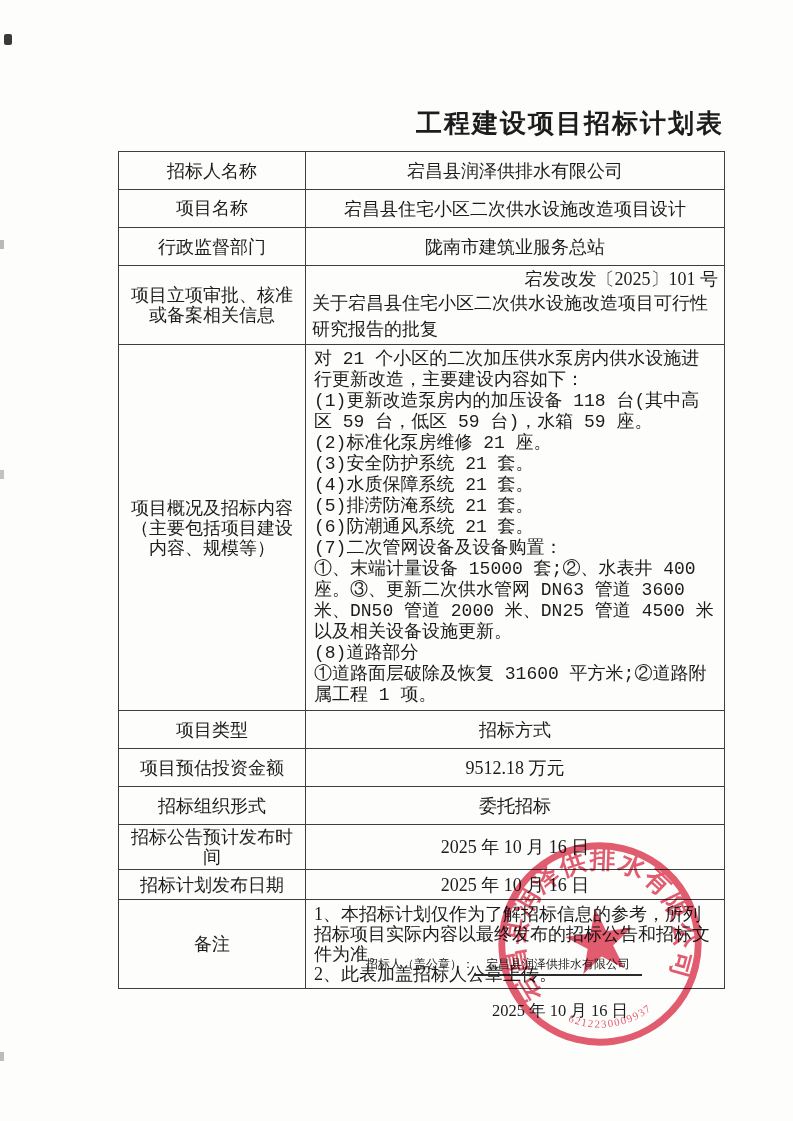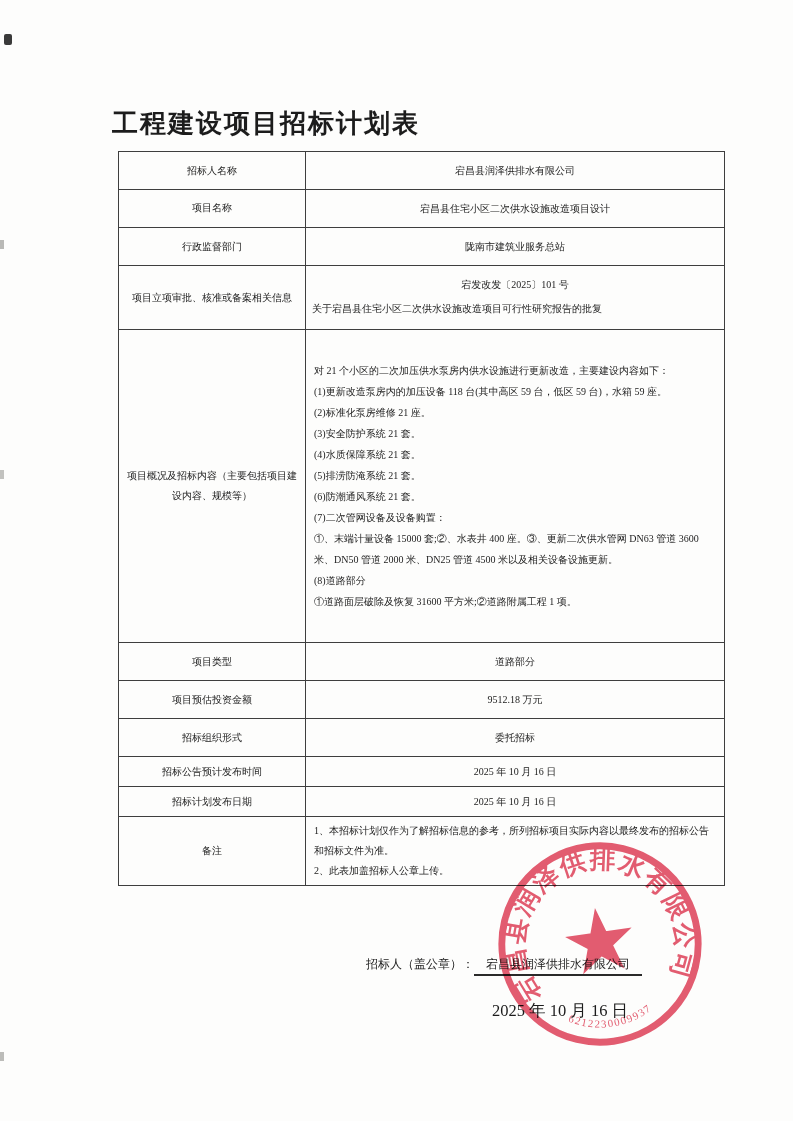--- a/index.html
+++ b/index.html
@@ -9,51 +9,51 @@
     width: 793px;
     height: 1121px;
     background: #fdfdfc;
     font-family: "Liberation Serif", "DejaVu Serif", serif;
     color: #1c1c1c;
     overflow: hidden;
   }
   .doc-title {
     position: absolute;
     top: 106px;
-    left: 112px;
+    left: 118px;
     width: 606px;
-    text-align: left;
+    text-align: right;
     font-size: 26px;
     font-weight: 700;
     letter-spacing: 2px;
     white-space: nowrap;
   }
   table.plan {
     position: absolute;
     top: 151px;
     left: 118px;
     width: 606px;
     border-collapse: collapse;
     table-layout: fixed;
   }
   .plan td {
     border: 1px solid #3e3e3e;
-    font-size: 10px;
+    font-size: 18px;
     padding: 2px 6px;
     vertical-align: middle;
     overflow: hidden;
   }
   .plan td.label {
     text-align: center;
     line-height: 20px;
   }
   .plan td.value { text-align: center; }
-  .plan td.multiline .center-line { text-align: center; line-height: 22px; }
+  .plan td.multiline .center-line { text-align: right; line-height: 22px; }
   .plan td.multiline .left-line { text-align: left; line-height: 26px; }
-  .plan td.big-cell { vertical-align: middle; padding: 16px 8px; }
+  .plan td.big-cell { vertical-align: middle; padding: 4px 8px; font-family: Liberation Mono, monospace; }
   .plan td.big-cell .para { text-align: left; line-height: 21px; }
   .plan td.notes-cell { vertical-align: top; padding: 4px 8px; }
   .plan td.notes-cell .note { text-align: left; line-height: 20px; }
   .sign-line {
     position: absolute;
     left: 366px;
     top: 956px;
     font-size: 12px;
     white-space: nowrap;
   }
@@ -142,21 +142,21 @@
         <div class="para">(6)防潮通风系统 21 套。</div>
         <div class="para">(7)二次管网设备及设备购置：</div>
         <div class="para">①、末端计量设备 15000 套;②、水表井 400 座。③、更新二次供水管网 DN63 管道 3600 米、DN50 管道 2000 米、DN25 管道 4500 米以及相关设备设施更新。</div>
         <div class="para">(8)道路部分</div>
         <div class="para">①道路面层破除及恢复 31600 平方米;②道路附属工程 1 项。</div>
       </td>
     </tr>
 
     <tr style="height:38px;">
       <td class="label">项目类型</td>
-      <td class="value">道路部分</td>
+      <td class="value">招标方式</td>
     </tr>
 
     <tr style="height:38px;margin-top:36px;">
       <td class="label">项目预估投资金额</td>
       <td class="value">9512.18 万元</td>
     </tr>
 
     <tr style="height:38px;">
       <td class="label">招标组织形式</td>
       <td class="value">委托招标</td>

